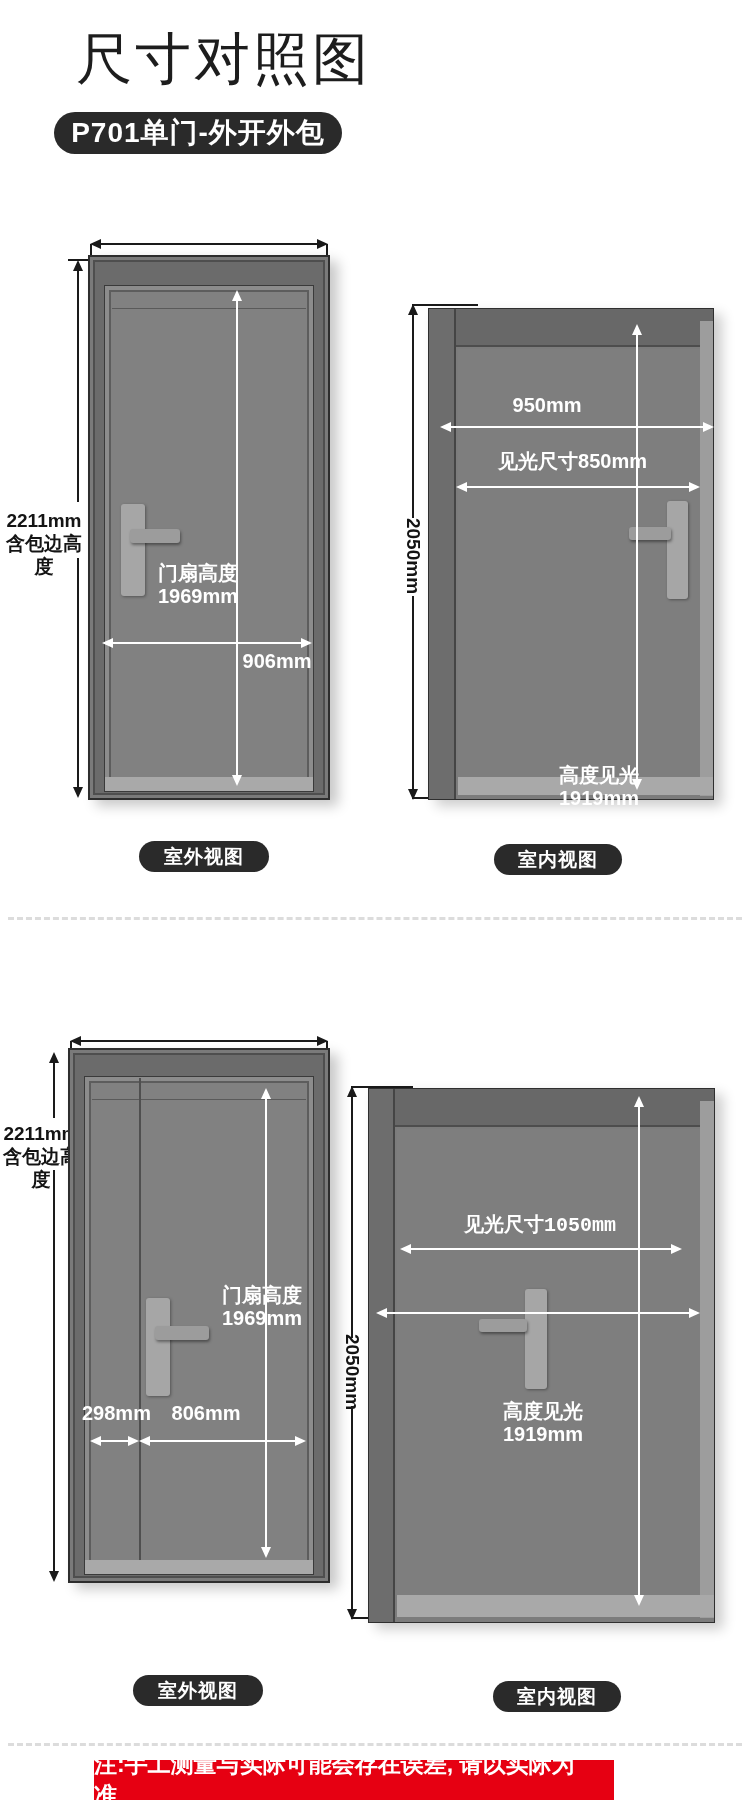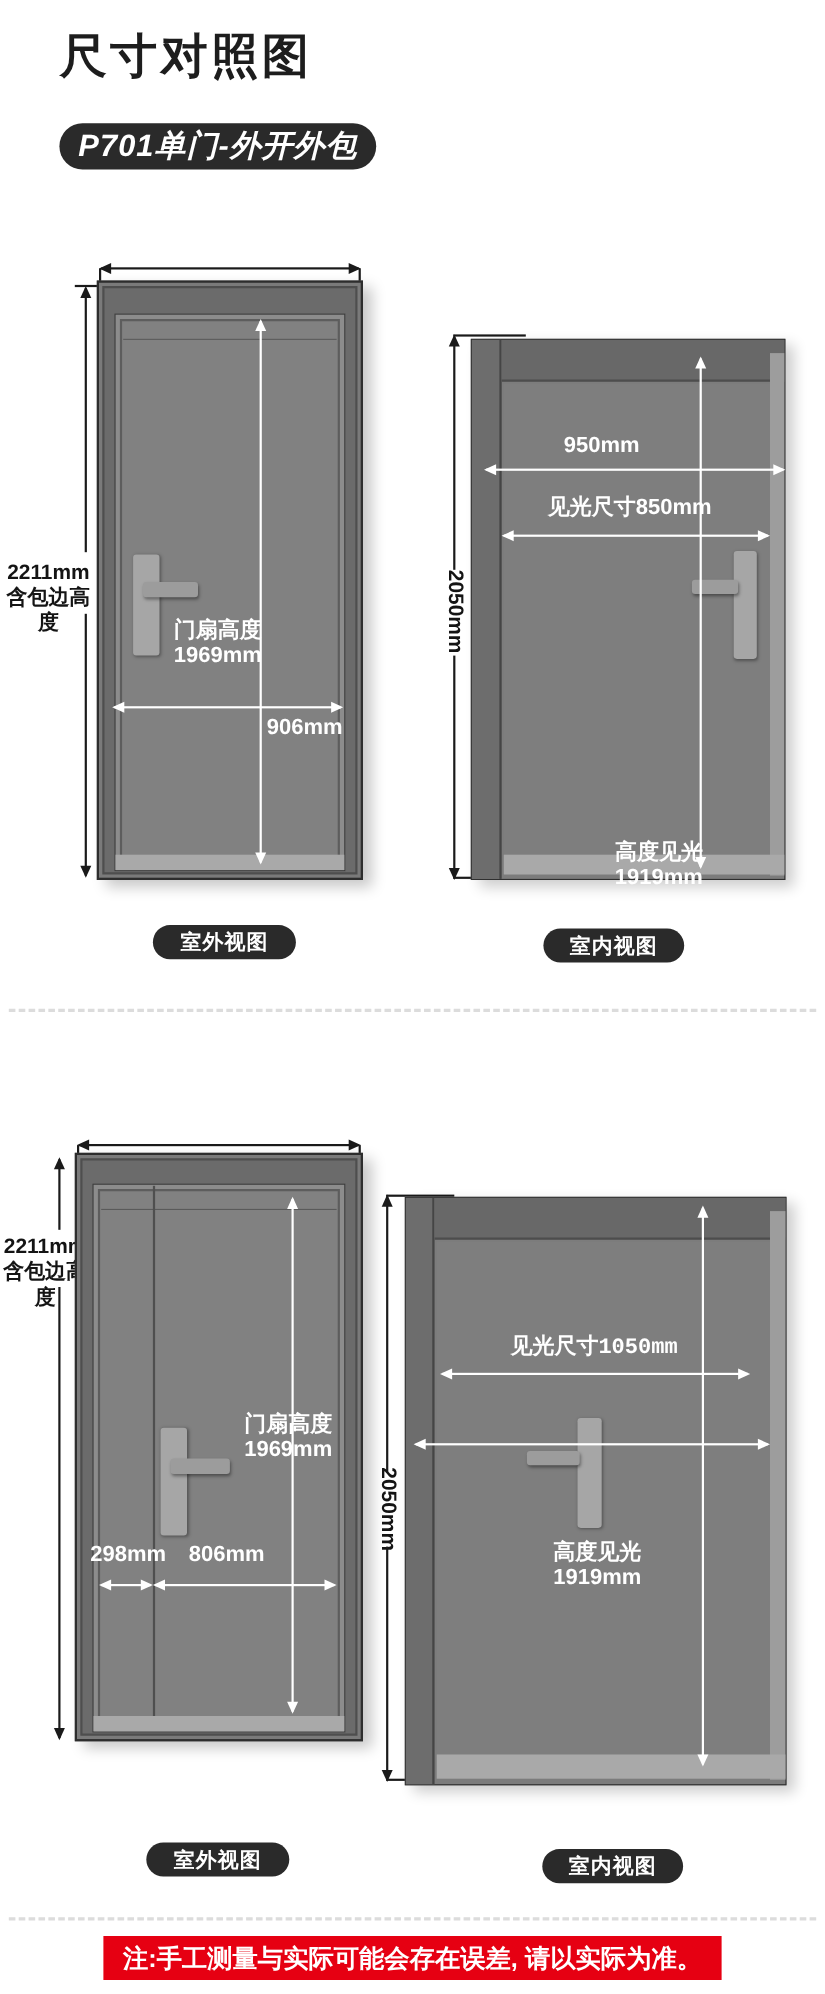--- a/index.html
+++ b/index.html
@@ -4,21 +4,21 @@
 <style>
   * { margin:0; padding:0; box-sizing:border-box; }
   html,body { background:#ffffff; }
   #canvas {
     position:relative; width:750px; height:1813px; background:#ffffff;
     font-family:"Liberation Sans","DejaVu Sans",sans-serif; overflow:hidden;
   }
 
   
   #page-title {
-    position:absolute; left:54px; top:22px; font-size:43px; font-weight:700;
+    position:absolute; left:76px; top:22px; font-size:56px; font-weight:400;
     color:#1d1d1d; letter-spacing:3px;
   }
 
   
   .badge {
     position:absolute; background:#2a2a2a; color:#ffffff; font-weight:bold;
     display:flex; align-items:center; justify-content:center; border-radius:24px;
     letter-spacing:1px;
   }
   .caption { border-radius:16px; font-size:19px; }
@@ -66,31 +66,31 @@
   
   .lab { position:absolute; font-weight:bold; text-align:center; line-height:23px; }
   .lab.wt { color:#ffffff; font-size:20px; }
   .lab.dk { color:#141414; font-size:20px; }
   .rot-lab { position:absolute; color:#141414; font-size:19px; font-weight:bold;
     white-space:nowrap; transform:translate(-50%,-50%) rotate(90deg); }
 
   
   .dash { position:absolute; left:8px; right:8px; border-top:3px dashed #dcdcdc; }
   #note {
-    position:absolute; left:94px; top:1760px; width:562px; height:40px; background:#e60012;
+    position:absolute; left:94px; top:1760px; width:520px; height:40px; background:#e60012;
     color:#ffffff; font-size:23px; font-weight:bold; display:flex; align-items:center; justify-content:center;
   }
 </style>
 </head>
 <body>
 
 <div id="canvas">
 
   <div id="page-title">尺寸对照图</div>
-  <div class="badge" style="left:54px;top:112px;width:288px;height:42px;font-size:28px;font-style:italic;">P701单门-外开外包</div>
+  <div class="badge" style="left:54px;top:112px;width:288px;height:42px;font-size:28px;">P701单门-外开外包</div>
 
   <div class="dh dark" style="left:92px;top:243px;width:234px;"></div>
   <div class="tick" style="left:90px;top:244px;width:2px;height:12px;"></div>
   <div class="tick" style="left:326px;top:244px;width:2px;height:12px;"></div>
 
   <div class="tick" style="left:68px;top:259px;width:22px;height:2px;"></div>
   <div class="dv dark nb" style="left:77px;top:262px;height:240px;"></div>
   <div class="lab dk" style="left:0;top:509px;width:88px;font-size:19px;">
     <div>2211mm</div>
     <div>含包边高度</div>

